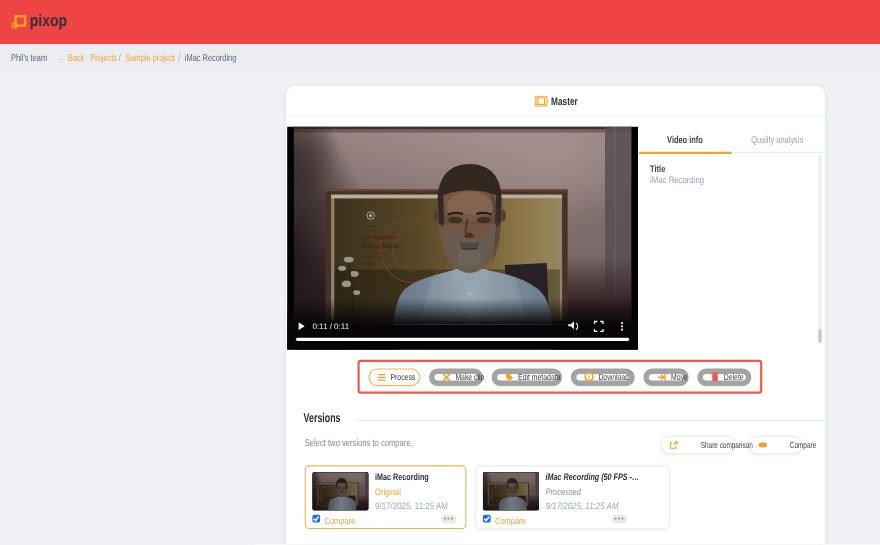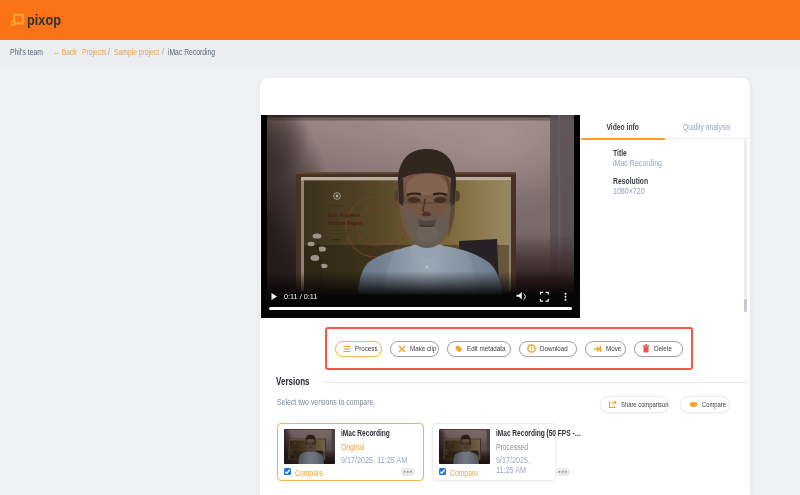--- a/index.html
+++ b/index.html
@@ -1,61 +1,61 @@
 <!DOCTYPE html>
 <html><head>
 <meta charset="utf-8">
 <style>
   * { margin:0; padding:0; box-sizing:border-box; }
   html,body { width:800px; height:495px; overflow:hidden; }
   body { font-family:"Liberation Sans", sans-serif; background:#f0f1f5; position:relative; }
   .abs { position:absolute; }
   
-  #hdr { position:absolute; left:0; top:0; width:800px; height:40px; background:#f97316; }
+  #hdr { position:absolute; left:0; top:0; width:800px; height:40px; background:#ef4444; }
   #logo { position:absolute; left:27px; top:11px; font-size:15px; font-weight:bold; color:#2f3338; transform:scaleX(0.85); transform-origin:0 0; }
   
   #crumb { position:absolute; left:0; top:40px; width:800px; height:25px; background:#ebedf1; font-size:9px; line-height:25px; color:#5a6779; }
   #crumb span { position:absolute; top:0; white-space:nowrap; transform:scaleX(0.75); transform-origin:0 50%; }
   .org { color:#f2a43c; }
   .slash { color:#9aa2ae; }
   
   #card { position:absolute; left:260px; top:78px; width:490px; height:417px; background:#ffffff; border-radius:8px 8px 0 0; box-shadow:0 1px 5px rgba(40,45,60,0.08); }
   #cardhdr { position:absolute; left:0; top:0; width:490px; height:28px; border-bottom:1px solid #f1f1f3; }
   #mastert { position:absolute; left:241px; top:9px; font-size:10px; font-weight:bold; color:#2c3036; transform:scaleX(0.75); transform-origin:0 50%; }
   
   #vid { position:absolute; left:1px; top:37px; width:319px; height:243px; }
   
   #panel { position:absolute; left:321px; top:37px; width:168px; height:203px; }
   #tabs { position:absolute; left:0; top:0; width:168px; height:24px; border-bottom:1px solid #ececef; }
   .tab { position:absolute; top:0; width:84px; height:24px; line-height:24px; text-align:center; font-size:9px; }
   .tab span { display:inline-block; transform:scaleX(0.75); }
   #tab1 { left:0; color:#3a3e44; font-weight:bold; border-bottom:2px solid #f5a328; height:25px; }
   #tab2 { left:84px; color:#9aa6b8; }
-  #pcontent { position:absolute; left:10px; top:33px; width:150px;margin-left:22px; }
+  #pcontent { position:absolute; left:10px; top:33px; width:150px; }
   .g { margin-bottom:8px; }
   .l { font-size:8.5px; font-weight:bold; color:#383c42; line-height:10px; transform:scaleX(0.8); transform-origin:0 0; }
   .v { font-size:8.5px; color:#94a3bb; line-height:10px; transform:scaleX(0.83); transform-origin:0 0; white-space:nowrap; }
   #sbar { position:absolute; left:163px; top:24px; width:3px; height:173px; background:#efeff1; border-radius:2px; }
   #sthumb { position:absolute; left:163px; top:184px; width:3px; height:13px; background:#c7c8cd; border-radius:2px; }
   
-  #redbox { position:absolute; left:65px; top:249px; width:368px; height:43px; border:2px solid #f3594b; border-radius:3px; display:flex; align-items:center; justify-content:center; gap:8px; }
-  .pill { height:16px; border-radius:8px; background:#fff; border:1px solid #a3a3a3; box-shadow:0 1px 2px rgba(60,60,80,0.07); display:flex; align-items:center; justify-content:flex-start; padding-left:7px; font-size:8px; color:#3a3d42; gap:4px; white-space:nowrap; }
+  #redbox { position:absolute; left:65px; top:249px; width:368px; height:31px; border:2px solid #f3594b; border-radius:3px; display:flex; align-items:center; justify-content:center; gap:8px; }
+  .pill { height:16px; border-radius:8px; background:#fff; border:5px solid #a3a3a3; box-shadow:0 1px 2px rgba(60,60,80,0.07); display:flex; align-items:center; justify-content:flex-start; padding-left:7px; font-size:8px; color:#3a3d42; gap:4px; white-space:nowrap; }
   .pill svg, .pill span, .pill2 svg, .pill2 span { flex-shrink:0; }
   .pill span { display:inline-block; transform:scaleX(0.78); transform-origin:0 50%; }
   .pill.orange { border:1px solid #f0b65c; }
   
   #vhead { position:absolute; left:16px; top:297px; font-size:11.5px; font-weight:bold; color:#26292e; transform:scaleX(0.7); transform-origin:0 0; }
   #vline { position:absolute; left:64px; top:304px; width:424px; height:1px; background:#e9e9ec; }
   #vsel { position:absolute; left:17px; top:319px; font-size:9px; color:#7e8899; transform:scaleX(0.77); transform-origin:0 0; }
   #vbtns { position:absolute; left:340px; top:318px; display:flex; gap:11px; }
-  .pill2 { height:17px; border-radius:9px; background:#fff; border:1px solid #eaebee; box-shadow:0 1px 2px rgba(60,60,80,0.07); display:flex; align-items:center; justify-content:flex-start; padding-left:7px; font-size:8px; color:#3a3d42; gap:4px; white-space:nowrap; }
+  .pill2 { height:17px; border-radius:9px; background:#fff; border:1px solid #eaebee; box-shadow:0 1px 2px rgba(60,60,80,0.07); display:flex; align-items:center; justify-content:flex-start; padding-left:7px; font-size:8px; color:#3a3d42; gap:20px; white-space:nowrap; }
   .pill2 span { display:inline-block; transform:scaleX(0.73); transform-origin:0 50%; }
   .vcard { position:absolute; top:345px; width:147px; height:58px; background:#fff; border-radius:4px; }
   #vc1 { left:17px; border:1px solid #f0b254; }
-  #vc2 { left:172px; width:124px; border:1px solid #eeeef1; box-shadow:0 1px 3px rgba(60,60,80,0.06); }
+  #vc2 { left:172px; width:177px; border:1px solid #eeeef1; box-shadow:0 1px 3px rgba(60,60,80,0.06);font-style:italic; }
   .thumb { position:absolute; left:6px; top:5px; width:51px; height:35px; border-radius:2px; overflow:hidden; background:#000; }
   .vtitle { position:absolute; left:63px; top:4px; font-size:8.5px; font-weight:bold; color:#2b2f34; white-space:nowrap; transform:scaleX(0.77); transform-origin:0 0; }
   .vsub { position:absolute; left:63px; top:18px; font-size:8.5px; transform:scaleX(0.8); transform-origin:0 0; }
   .vdate { position:absolute; left:63px; top:31px; font-size:8.5px; color:#9aa8c0; transform:scaleX(0.85); transform-origin:0 0; }
   .chk { position:absolute; left:6px; top:44px; width:7px; height:7px; background:#1a73e8; border-radius:1.5px; }
   .chk svg { display:block; }
   .cmplbl { position:absolute; left:17px; top:44px; font-size:8.5px; color:#f2a43c; transform:scaleX(0.8); transform-origin:0 0; }
   .dots { position:absolute; left:123px; top:44px; width:14px; height:8px; background:#e8e9eb; border-radius:4px; color:#97989d; font-size:4.5px; text-align:center; line-height:8px; letter-spacing:0.5px; }
 </style>
 </head>
@@ -214,20 +214,37 @@
   <span style="left:10px">Phil's team</span>
   <span class="org" style="left:53px">← Back</span>
   <span class="org" style="left:82px">Projects</span>
   <span class="slash" style="left:108px">/</span>
   <span class="org" style="left:114px">Sample project</span>
   <span class="slash" style="left:162px">/</span>
   <span style="left:168px">iMac Recording</span>
 </div>
 
 <div id="card">
+  <div id="cardhdr">
+    <svg class="abs" style="left:226px;top:9px" width="12" height="10" viewBox="0 0 12 10">
+      <rect x="0.5" y="0.5" width="11" height="9" rx="1" fill="none" stroke="#f5a328" stroke-width="1"></rect>
+      <rect x="3" y="2" width="6" height="6" fill="none" stroke="#f5a328" stroke-width="1"></rect>
+      <g fill="#f5a328">
+        <rect x="1.2" y="1.5" width="1" height="1"></rect>
+          <rect x="1.2" y="3.5" width="1" height="1"></rect>
+          <rect x="1.2" y="5.5" width="1" height="1"></rect>
+          <rect x="1.2" y="7.5" width="1" height="1"></rect>
+        <rect x="9.8" y="1.5" width="1" height="1"></rect>
+          <rect x="9.8" y="3.5" width="1" height="1"></rect>
+          <rect x="9.8" y="5.5" width="1" height="1"></rect>
+          <rect x="9.8" y="7.5" width="1" height="1"></rect>
+      </g>
+    </svg>
+    <div id="mastert">Master</div>
+  </div>
 
   <div id="vid">
     <svg width="319" height="203" viewBox="0 0 319 203">
       <use href="#scene1" width="319" height="203"></use>
 
       <rect x="0" y="156" width="319" height="24" fill="url(#ctrlG)"></rect>
       <rect x="0" y="180" width="319" height="23" fill="#070607"></rect>
       <path d="M10.5,178 L10.5,185 L16,181.5 Z" fill="#f5f5f5"></path>
       <text x="23" y="184" font-size="7.3" fill="#f0f0f0" font-family="Liberation Sans">0:11 / 0:11</text>
       <g fill="#f0f0f0" stroke="none">
@@ -251,24 +268,20 @@
 
   <div id="panel">
     <div id="tabs">
       <div class="tab" id="tab2"><span>Quality analysis</span></div>
       <div class="tab" id="tab1"><span>Video info</span></div>
     </div>
     <div id="pcontent">
       <div class="g">
           <div class="l">Title</div>
           <div class="v">iMac Recording</div>
-        </div>
-      <div class="g">
-          <div class="l">Resolution</div>
-          <div class="v">1080×720</div>
         </div>
     </div>
     <div id="sbar"></div>
     <div id="sthumb"></div>
   </div>
 
   <div id="redbox">
     <div class="pill orange" style="width:47px">
       <svg width="8" height="8" viewBox="0 0 8 8">
           <g stroke="#f5a328" stroke-width="1.1">

